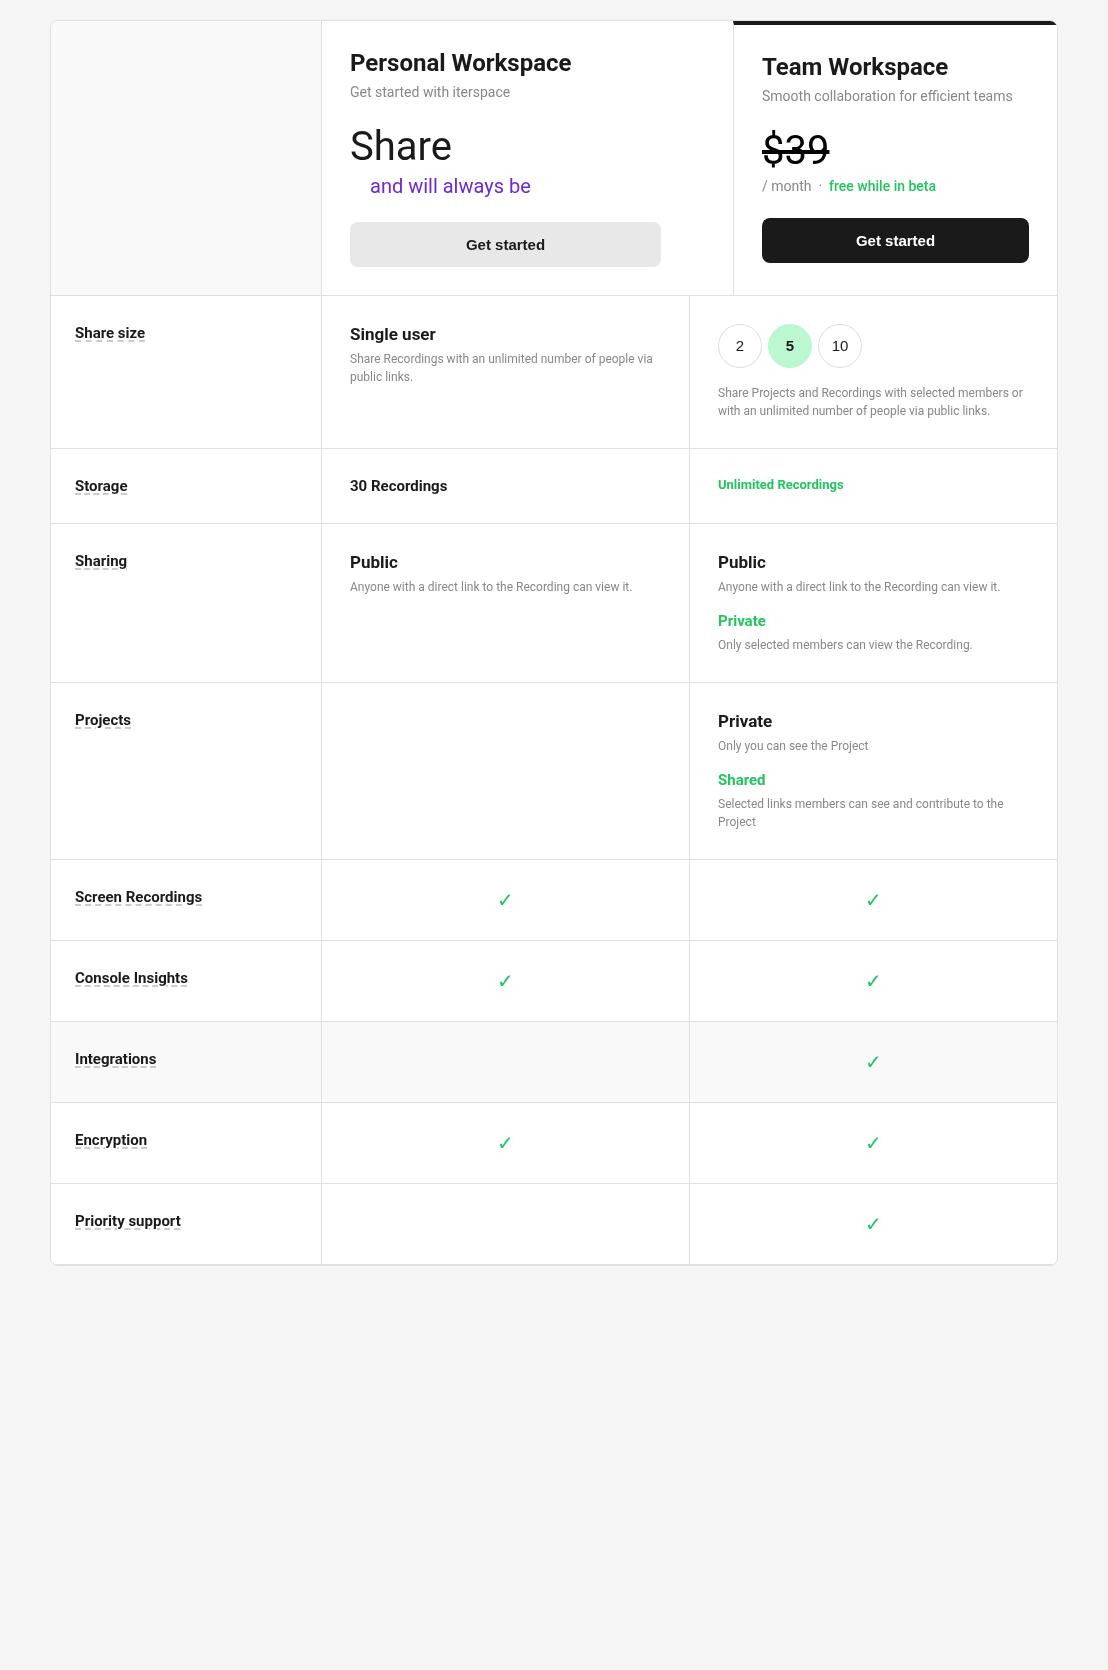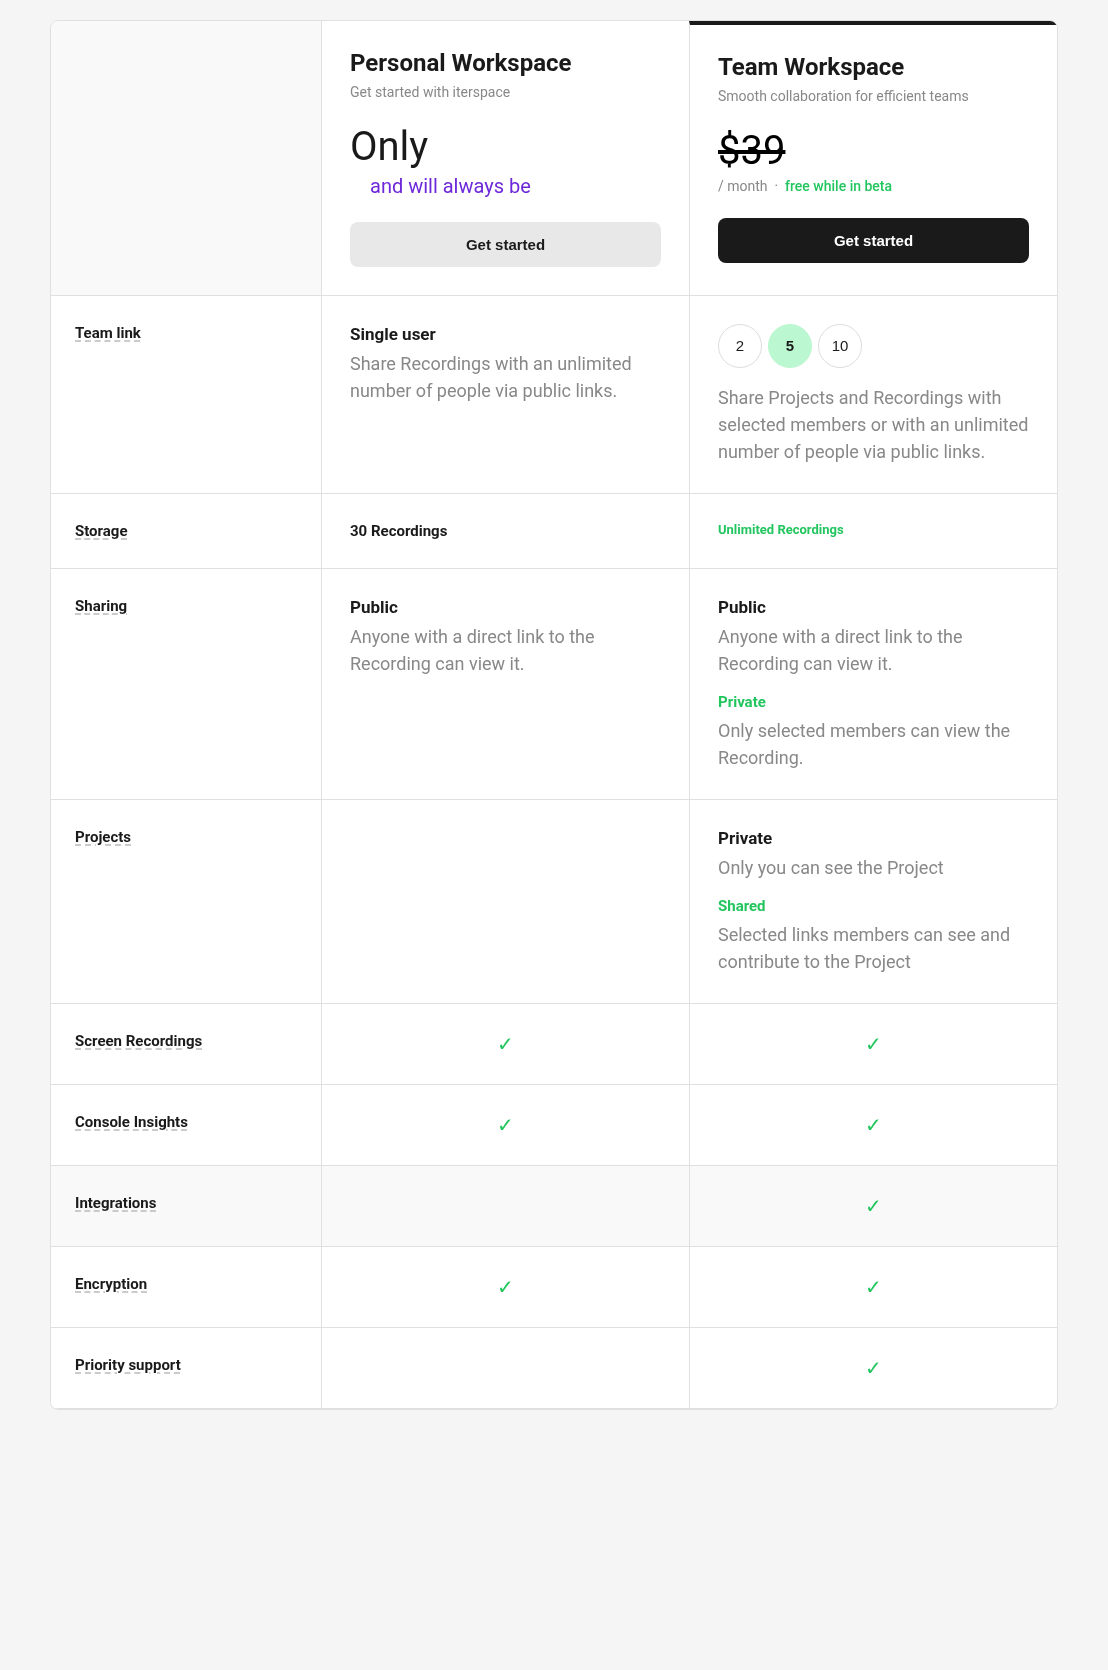--- a/index.html
+++ b/index.html
@@ -29,20 +29,21 @@
       background: #f9f9f9;
     }
     .header-cell.personal {
       background: #fff;
       border-left: 1px solid #e0e0e0;
     }
     .header-cell.team {
       background: #fff;
       border-left: 1px solid #e0e0e0;
       border-top: 4px solid #1a1a1a;
+      margin-left: 44px;
     }
     .plan-name {
       font-size: 24px;
       font-weight: 700;
       color: #1a1a1a;
       margin-bottom: 6px;
     }
     .plan-desc {
       font-size: 14px;
       color: #888;
@@ -128,21 +129,21 @@
       padding: 28px 28px;
       border-left: 1px solid #e0e0e0;
     }
     .feature-title {
       font-size: 17px;
       font-weight: 700;
       color: #1a1a1a;
       margin-bottom: 6px;
     }
     .feature-text {
-      font-size: 18px;
+      font-size: 12px;
       color: #888;
       line-height: 1.5;
     }
     .feature-green {
       font-size: 13px;
       font-weight: 700;
       color: #22c55e;
     }
     .feature-green-sub {
       font-size: 15px;
@@ -202,21 +203,21 @@
 <body>
 
 <div class="pricing-container">
 
   <div class="header-row">
     <div class="header-cell empty"></div>
 
     <div class="header-cell personal">
       <div class="plan-name">Personal Workspace</div>
       <div class="plan-desc">Get started with iterspace</div>
-      <div class="plan-price-free">Only</div>
+      <div class="plan-price-free">Share</div>
       <div class="plan-price-sub">and will always be</div>
       <button class="btn-get-started-personal">Get started</button>
     </div>
 
     <div class="header-cell team">
       <div class="plan-name">Team Workspace</div>
       <div class="plan-desc">Smooth collaboration for efficient teams</div>
       <div class="plan-price-team">
         <span class="price-strikethrough">$39</span>
       </div>
@@ -224,21 +225,21 @@
         <span>/ month</span>
         &nbsp;·&nbsp;
         <span class="price-beta-free">free while in beta</span>
       </div>
       <button class="btn-get-started-team">Get started</button>
     </div>
   </div>
 
   <div class="feature-row">
     <div class="feature-label-cell">
-      <span class="feature-label">Team link</span>
+      <span class="feature-label">Share size</span>
     </div>
     <div class="feature-value-cell">
       <div class="feature-title">Single user</div>
       <div class="feature-text">Share Recordings with an unlimited number of people via public links.</div>
     </div>
     <div class="feature-value-cell">
       <div class="members-selector">
         <button class="member-btn">2</button>
         <button class="member-btn active">5</button>
         <button class="member-btn">10</button>

